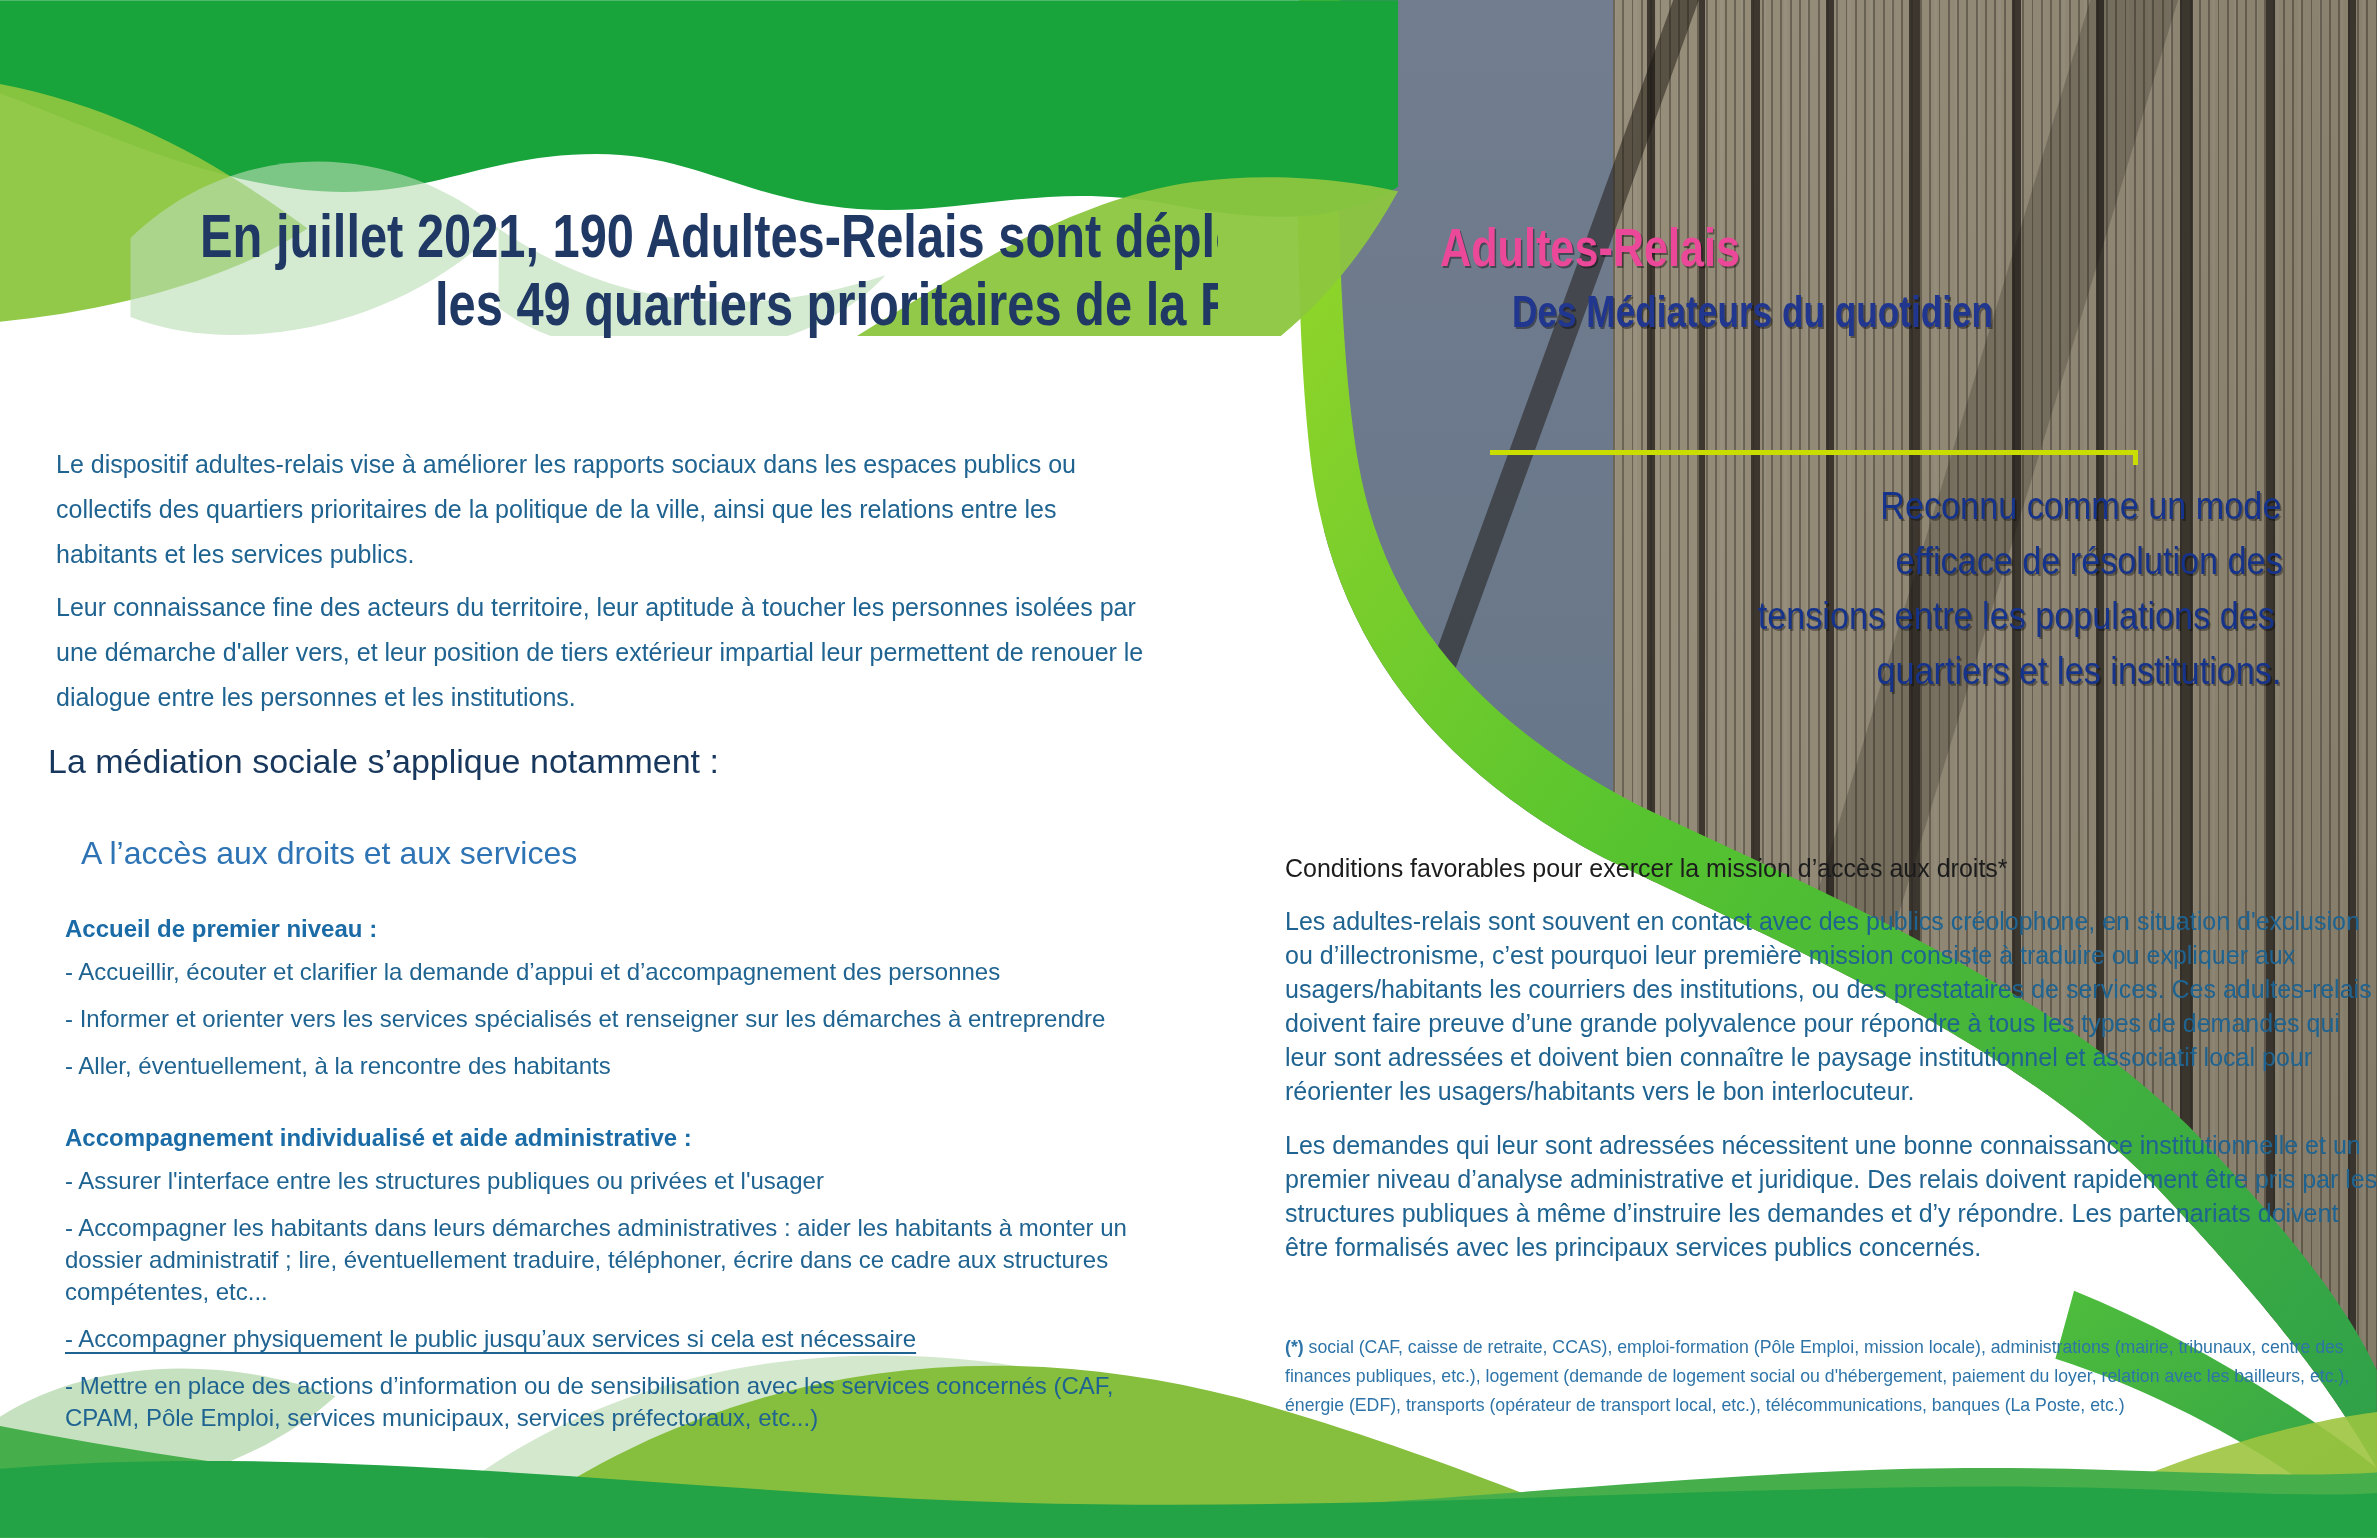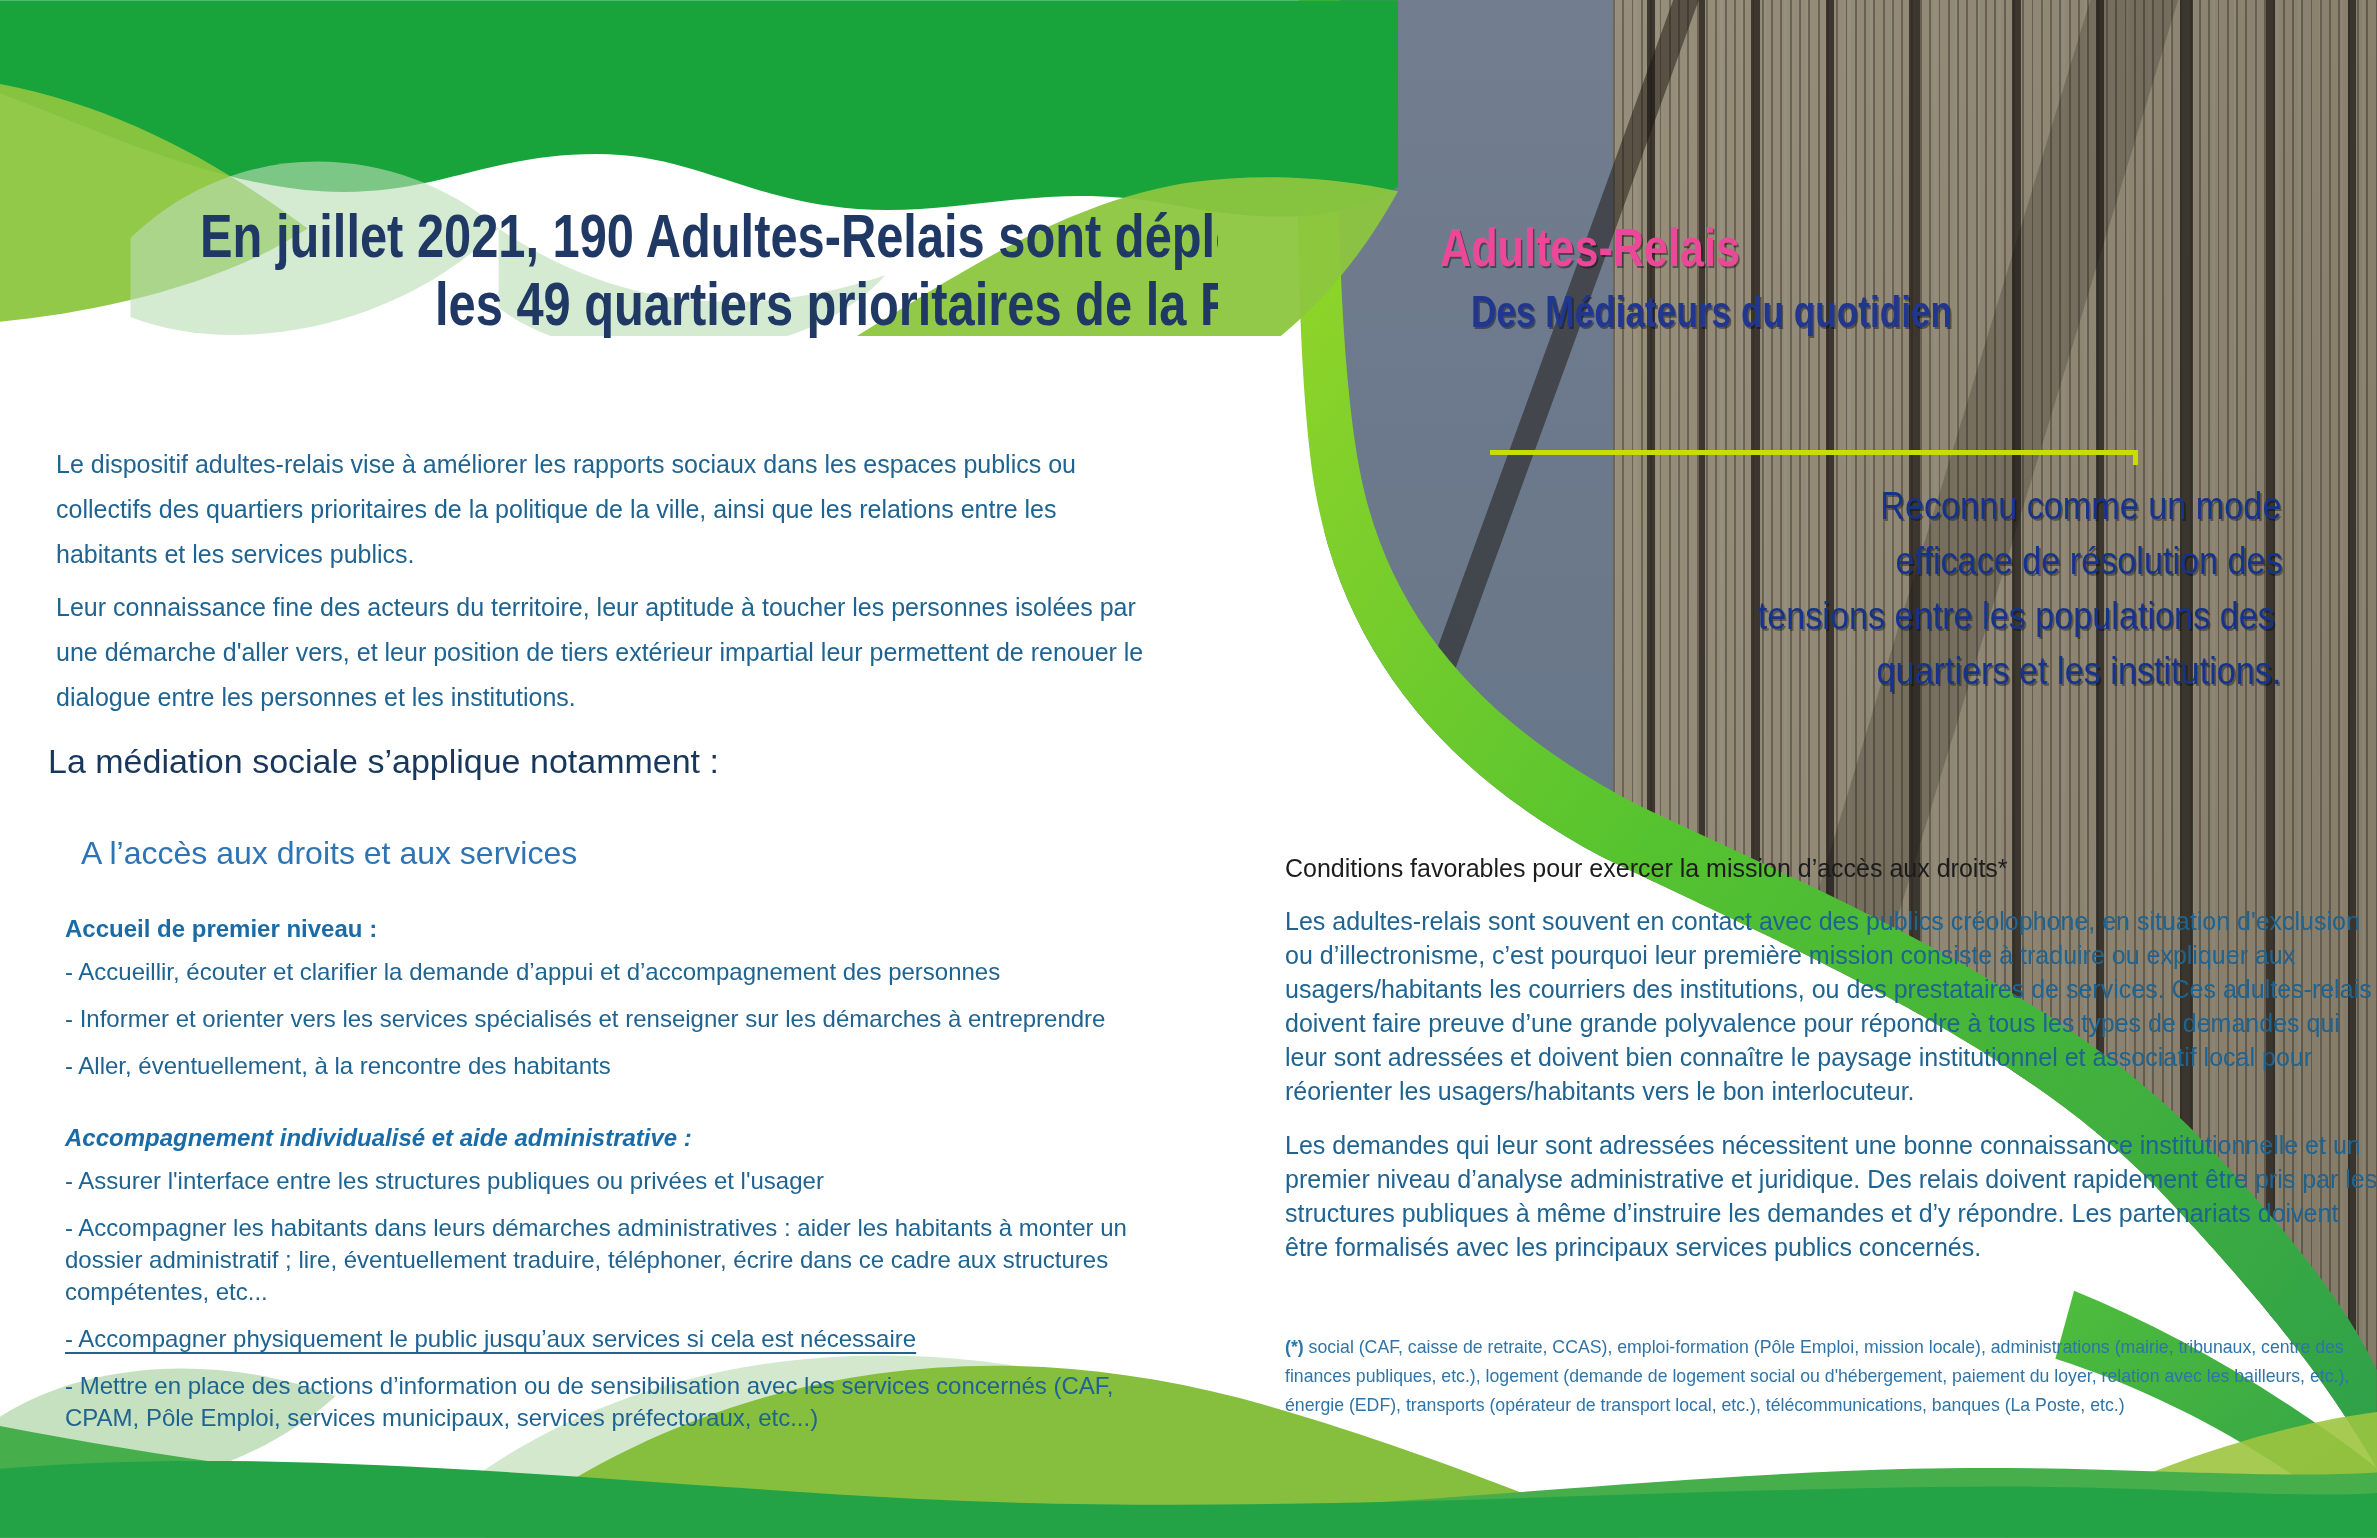--- a/index.html
+++ b/index.html
@@ -40,29 +40,29 @@
 
   #intro{left:48px;top:434px;width:1109px;color:#1f6391;font-size:25px;line-height:45px;}
   #intro p{margin:8px;}
 
   #section-title{left:48px;top:742px;color:#17375d;font-size:34px;}
   #subsection-title{left:65px;top:835px;color:#2e74b5;font-size:32px;margin-left:16px;}
 
   .group-title{color:#1a6ba6;font-size:24px;font-weight:bold;}
   #group1-title{left:65px;top:915px;}
   #group1-items{left:65px;top:956px;width:1109px;}
-  #group2-title{left:65px;top:1124px;font-style:italic;}
+  #group2-title{left:65px;top:1124px;}
   #group2-items{left:65px;top:1165px;width:1114px;}
   .bullet{color:#1f6391;font-size:24px;line-height:32px;margin:0 0 15px 0;}
   .underlined{text-decoration:underline;text-decoration-thickness:1.9px;text-underline-offset:4.7px;}
 
   
   #right-title{left:1440px;top:216px;color:#ec4899;font-size:54px;font-weight:bold;
        text-shadow:1.9px 1.9px 0 rgba(0,0,0,.4);}
-  #right-subtitle{left:1471px;top:287px;color:#20368f;font-size:44px;font-weight:bold;
+  #right-subtitle{left:1512px;top:287px;color:#20368f;font-size:44px;font-weight:bold;
        text-shadow:1.9px 1.9px 0 rgba(0,0,0,.4);}
   #accent-line{left:1490px;top:450px;width:647px;height:4.7px;background:#c9de00;z-index:4;}
   #accent-tick{left:2133px;top:450px;width:4.7px;height:15px;background:#c9de00;z-index:4;}
   #quote{left:1454px;top:479px;width:850px;text-align:right;color:#16338c;font-size:38px;
        line-height:55px;text-shadow:1.9px 1.9px 0 rgba(0,0,0,.35);}
   #conditions-heading{left:1285px;top:854px;color:#1c1c1c;font-size:25px;}
   #right-paragraphs{left:1285px;top:904px;width:1093px;color:#1f6391;font-size:25px;line-height:34px;}
   #right-paragraphs p{margin:0 0 19.6px 0;}
   #footnote{left:1285px;top:1333px;width:1096px;color:#2e74a8;font-size:17.7px;line-height:29px;}
   .fn-marker{font-weight:bold;}

